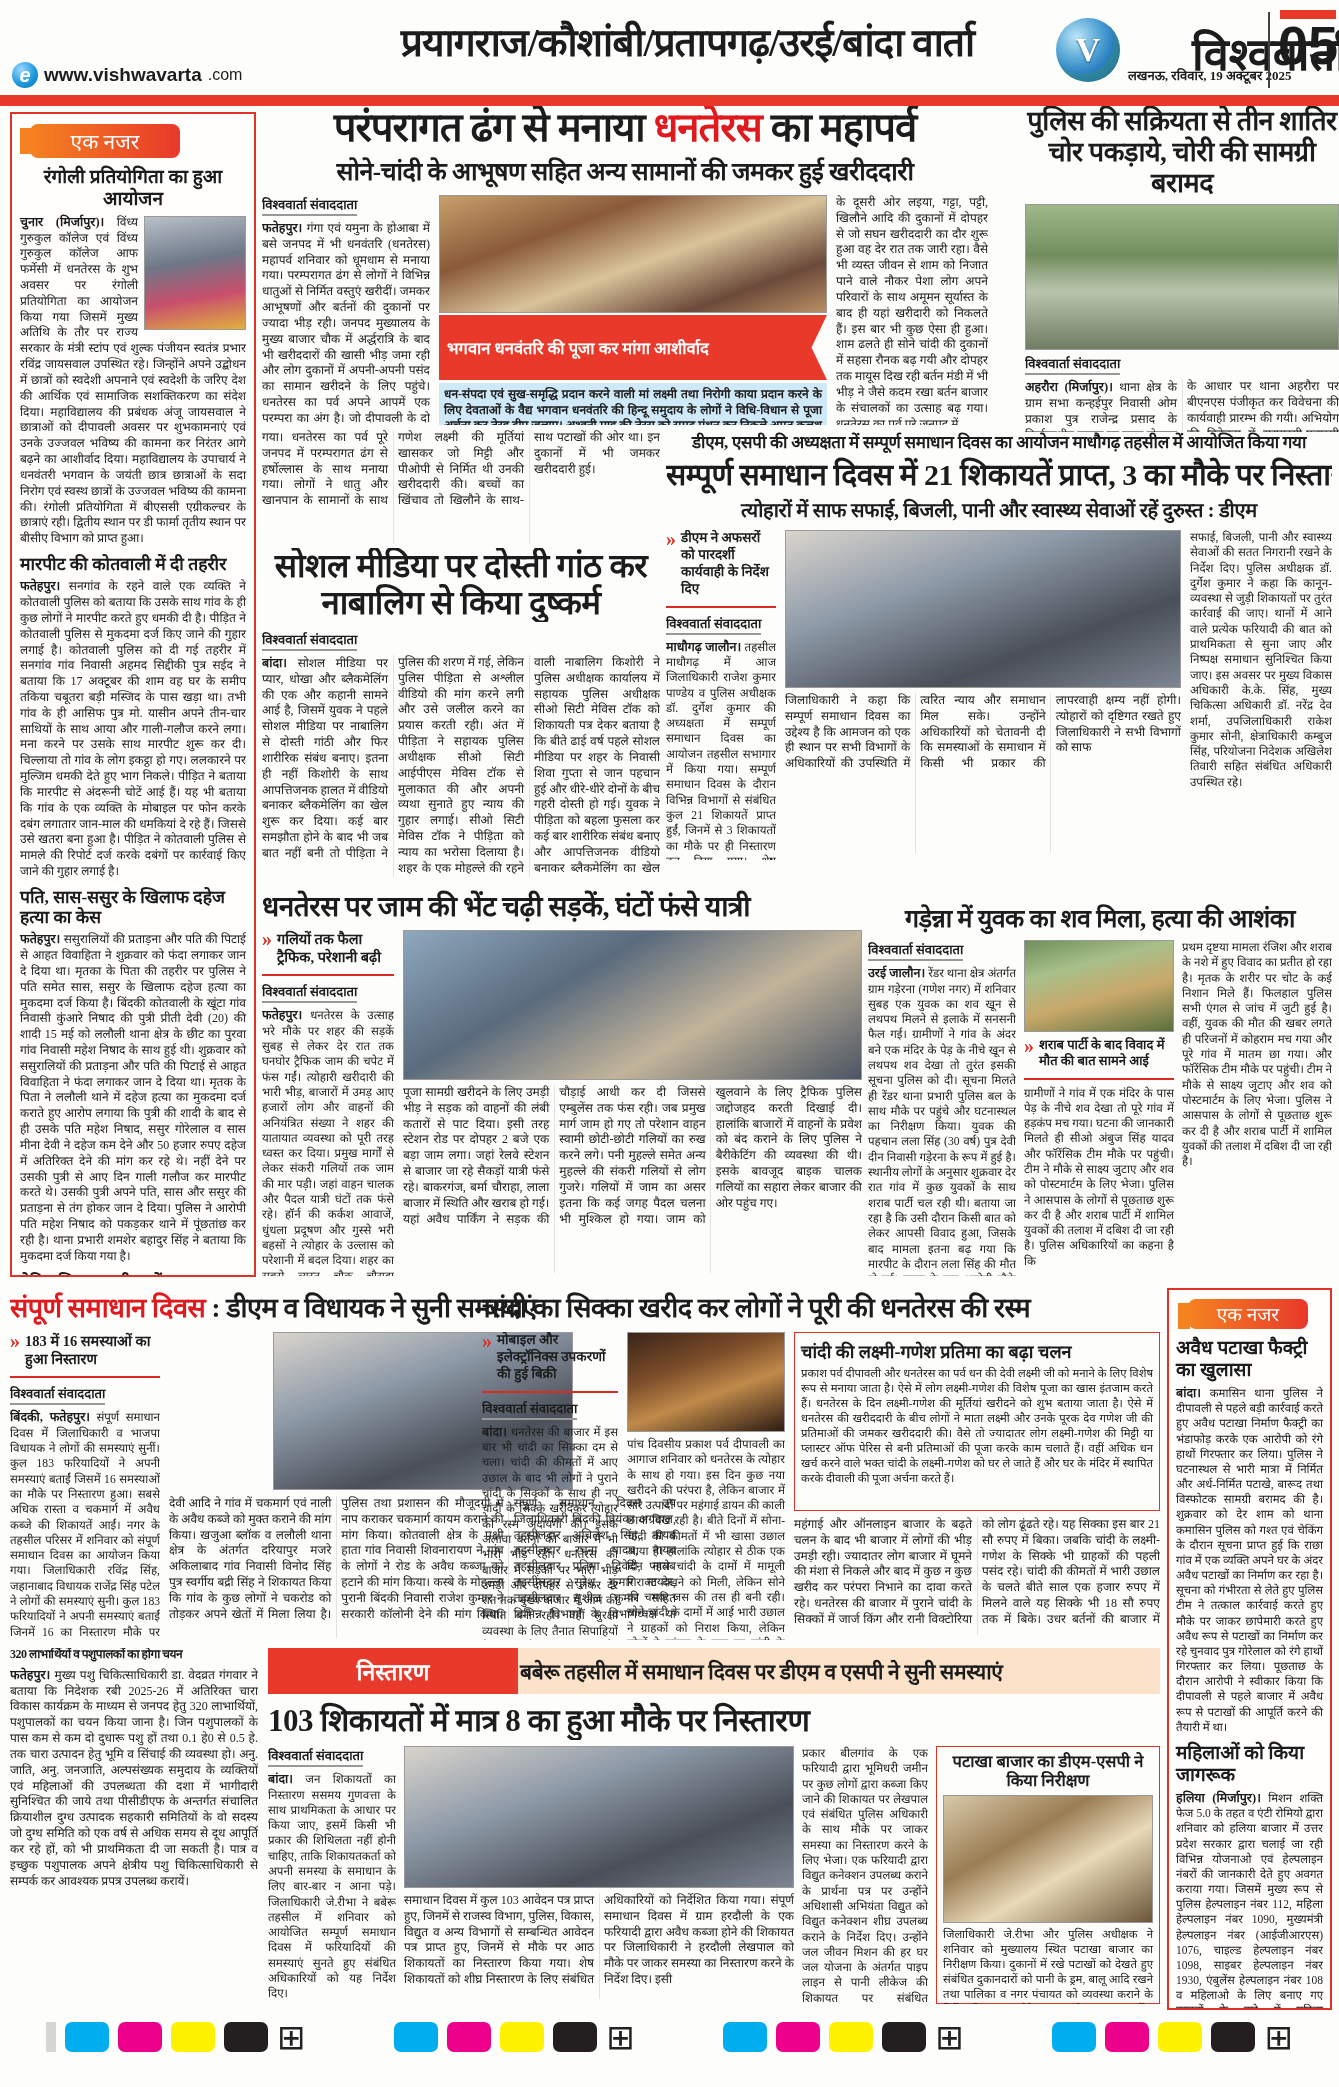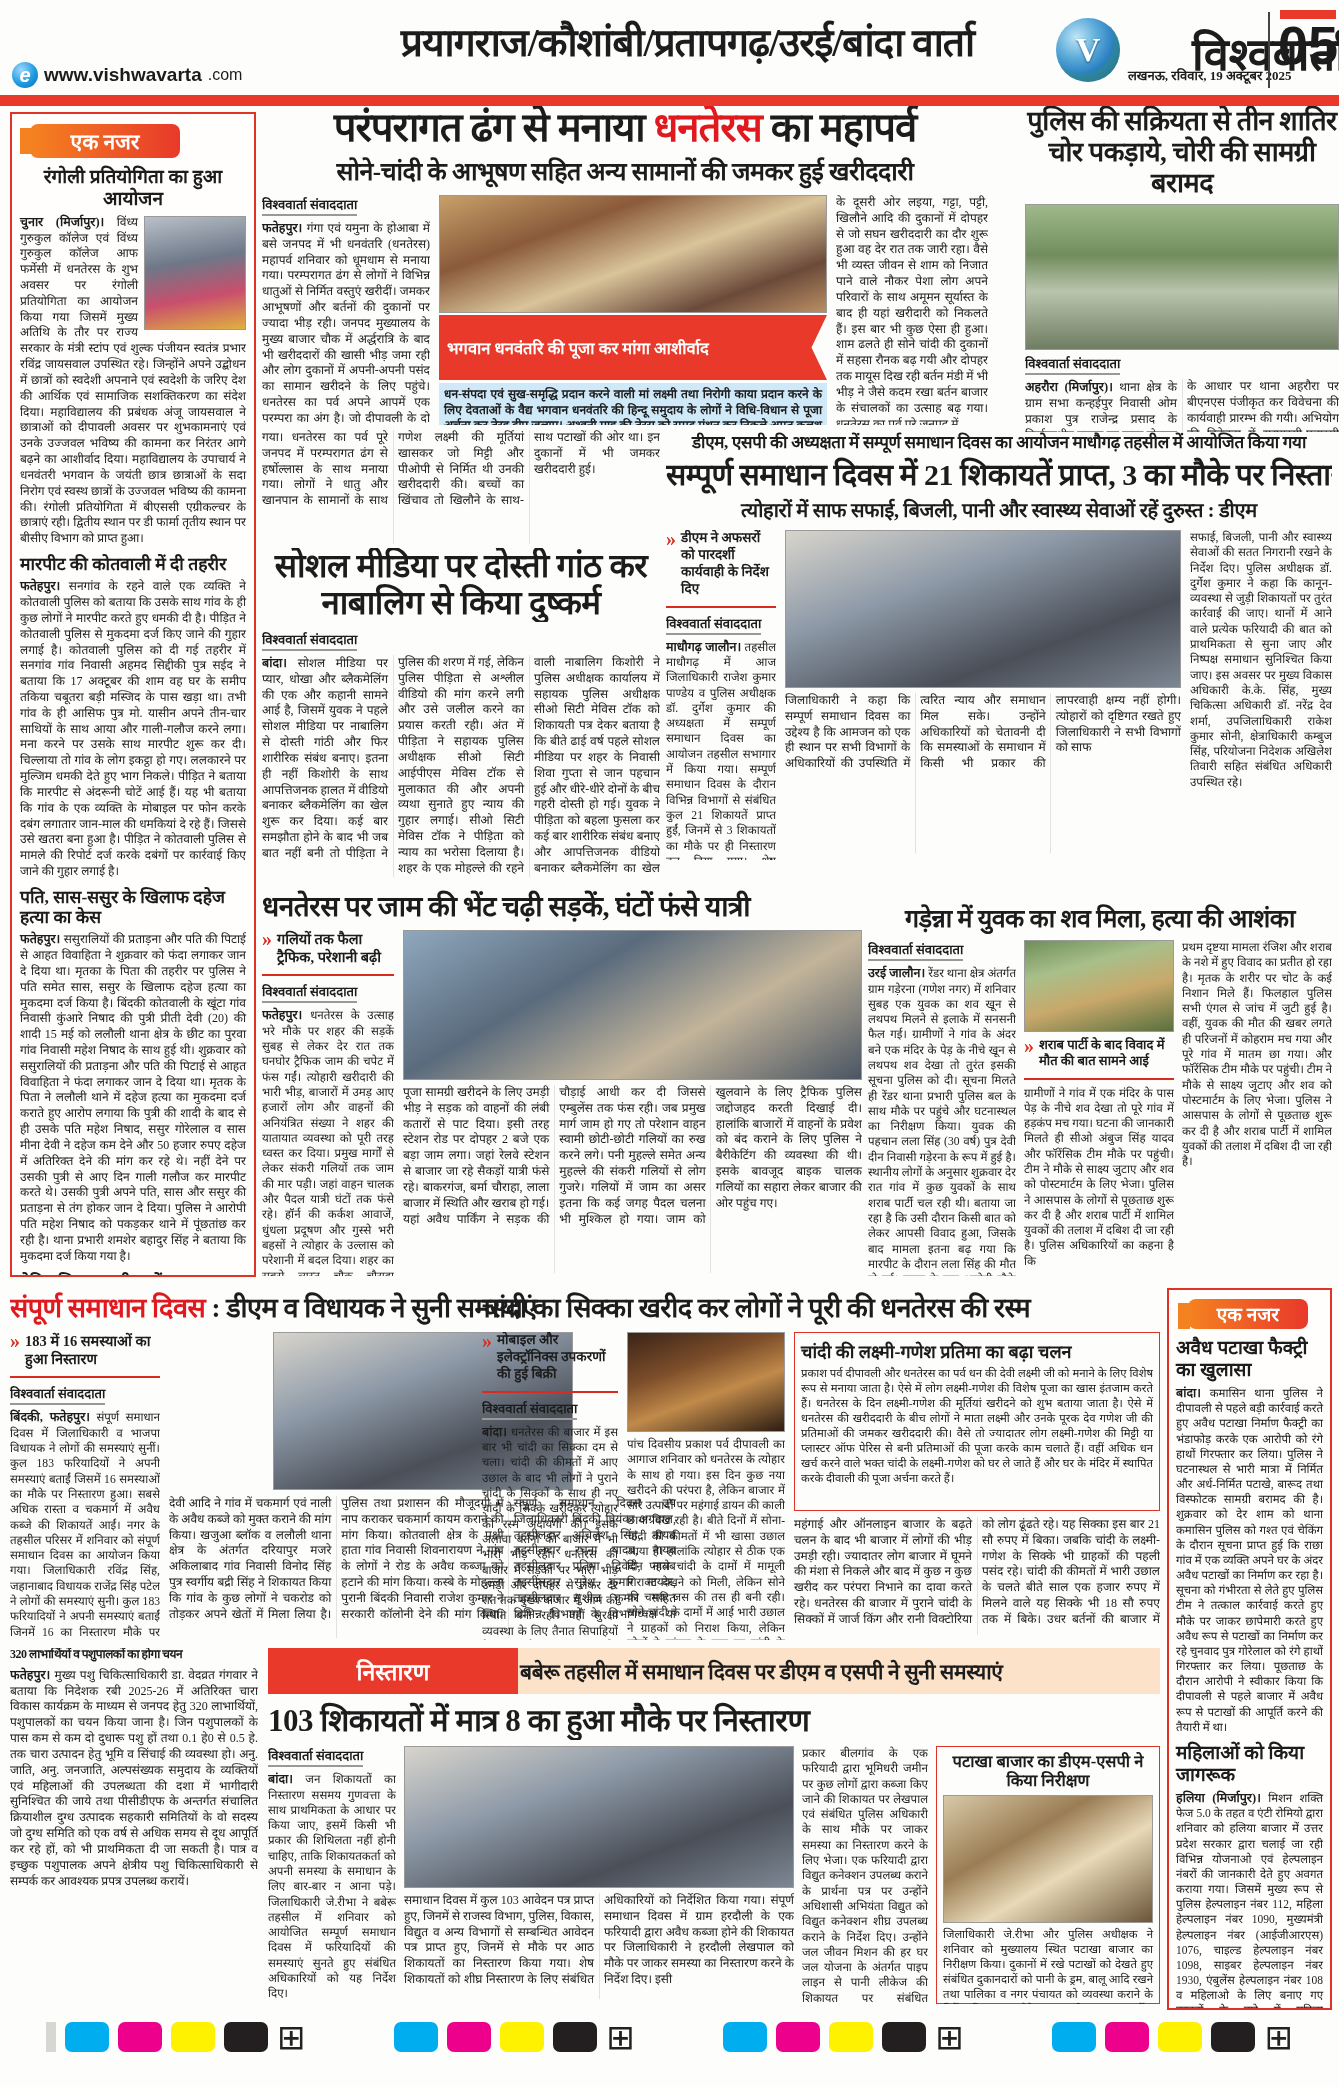--- a/index.html
+++ b/index.html
@@ -38,21 +38,21 @@
   .ph-meeting { background:linear-gradient(160deg,#d8d4cc 0%,#8e9aa8 35%,#4a4f58 70%,#7d8793 100%); }
   .ph-rangoli { background:linear-gradient(170deg,#b9c0c8 0%,#6e7888 40%,#c94f6d 70%,#e0b13f 100%); }
   .ph-shop { background:linear-gradient(160deg,#3a2418 0%,#7d4e2a 35%,#c08a4a 60%,#2d1c12 100%); }
   .ph-outdoor { background:linear-gradient(165deg,#6f8f5a 0%,#a8bf8a 30%,#c9a86a 60%,#58703f 100%); }
   .ph-bazaar { background:linear-gradient(150deg,#d8c9a8 0%,#9a7d54 35%,#e8d9b8 60%,#6b5538 100%); }
 
   .najar-box { border:2.5px solid #e03328; background:#fffefd; padding:8px; }
   .najar-tab { position:relative; width:150px; height:34px; margin:2px 0 8px 10px; border-radius:8px;
     background:linear-gradient(90deg,#f58220,#e8392a); display:flex; align-items:center; justify-content:center; }
   .najar-tab::before { content:""; position:absolute; left:-10px; top:4px; width:12px; height:26px; background:#f58220; }
-  .najar-tab span { color:#fff; font-weight:bold; font-size:21px; }
+  .najar-tab span { color:#fff; font-weight:normal; font-size:21px; }
   .nh { font-weight:bold; font-size:17.5px; line-height:1.15; margin:7px 0 4px; }
   .nh-big { font-size:19px; text-align:center; }
 
   
   .main-head { text-align:center; font-size:40px; font-weight:bold; line-height:1.1; letter-spacing:-1px; white-space:nowrap; }
   .main-head .red { color:#e0191f; }
   .main-sub { text-align:center; font-size:25px; font-weight:bold; margin-top:3px; letter-spacing:-0.5px; }
   .main-row { display:flex; gap:9px; margin-top:8px; height:230px; }
   .mcl { width:168px; overflow:hidden; }
   .mcc { width:388px; overflow:hidden; }

